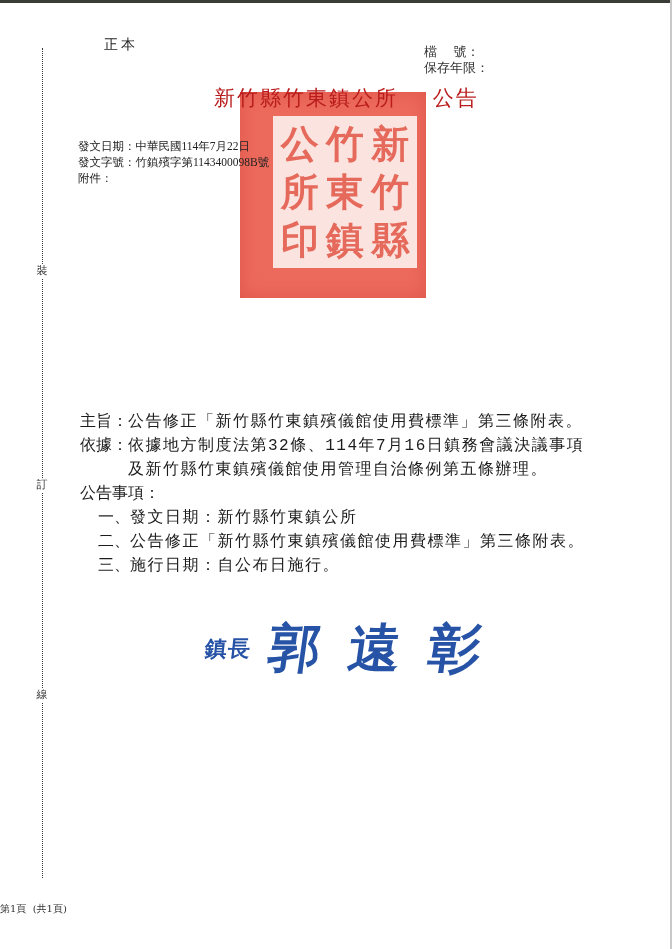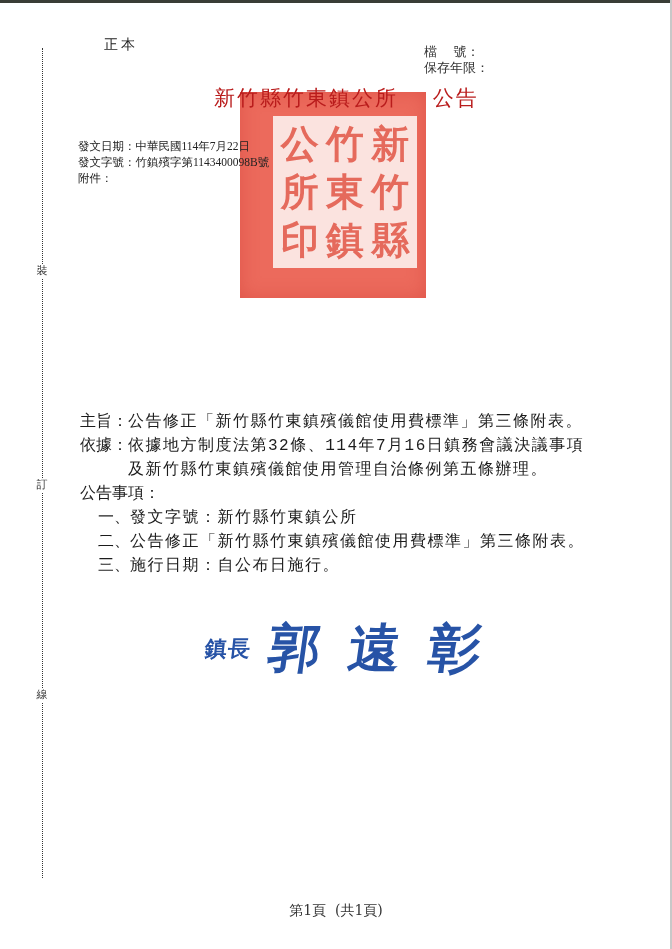--- a/index.html
+++ b/index.html
@@ -65,21 +65,21 @@
   .item .num { white-space: nowrap; }
   .item .txt { flex: 1; letter-spacing: 1.5px; }
 
   .signature {
     position: absolute; left: 205px; top: 614px; height: 70px; display: flex; align-items: center;
     color: #2753a6; font-family: "DejaVu Serif", serif; font-weight: bold;
   }
   .sig-title { font-size: 22px; letter-spacing: 1px; margin-right: 18px; transform: skewX(-6deg); }
   .sig-name { font-size: 52px; letter-spacing: 28px; transform: skewX(-8deg); }
 
-  .page-footer { position: absolute; left: 0; width: 672px; top: 902px; text-align: center; font-size: 14px; color: #333; white-space: pre; }
+  .page-footer { position: absolute; left: 0; width: 672px; top: 902px; font-size: 10px; color: #333; white-space: pre; }
 </style>
 </head>
 <body>
 
 <div class="topbar"></div>
 <div class="rightedge"></div>
 
 <div class="bind-line"></div>
 <div class="bind-char" style="top:264px">裝</div>
 <div class="bind-char" style="top:478px">訂</div>
@@ -127,21 +127,21 @@
     <span class="lab">主旨：</span>
     <span class="txt">公告修正「新竹縣竹東鎮殯儀館使用費標準」第三條附表。</span>
   </div>
   <div class="row">
     <span class="lab">依據：</span>
     <span class="txt">依據地方制度法第32條、114年7月16日鎮務會議決議事項及新竹縣竹東鎮殯儀館使用管理自治條例第五條辦理。</span>
   </div>
   <div class="section-title">公告事項：</div>
   <div class="item">
     <span class="num">一、</span>
-    <span class="txt">發文字號：新竹縣竹東鎮公所</span>
+    <span class="txt">發文日期：新竹縣竹東鎮公所</span>
   </div>
   <div class="item">
     <span class="num">二、</span>
     <span class="txt">公告修正「新竹縣竹東鎮殯儀館使用費標準」第三條附表。</span>
   </div>
   <div class="item">
     <span class="num">三、</span>
     <span class="txt">施行日期：自公布日施行。</span>
   </div>
 </div>

